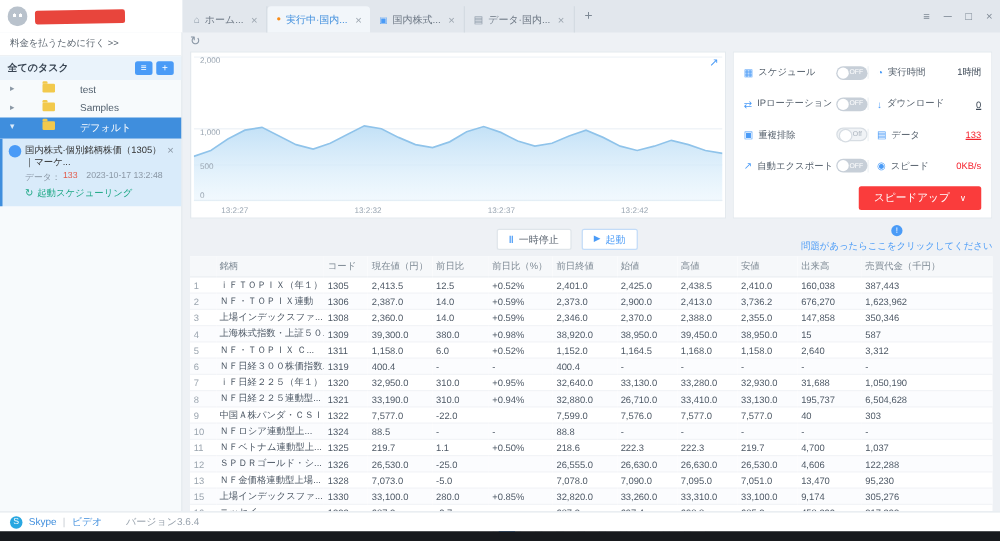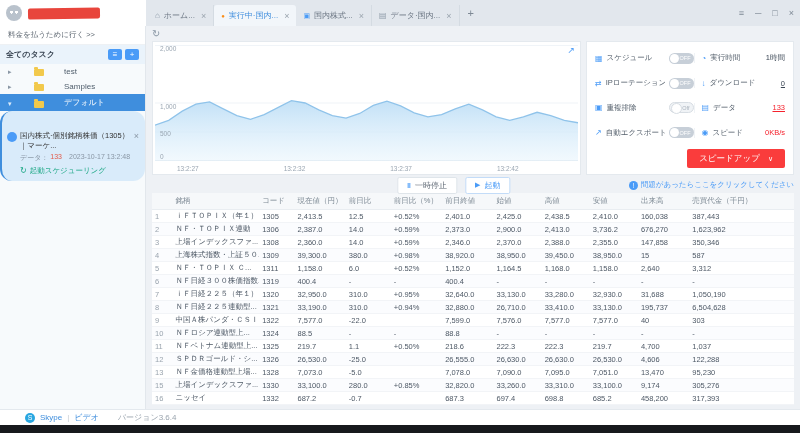--- a/index.html
+++ b/index.html
@@ -25,27 +25,27 @@
   .wincontrols { margin-left:auto; align-self:center; display:flex; gap:11px; color:#7d8894; font-size:9px; }
   .wincontrols span { cursor:pointer; }
 
   
   .body { display:flex; height:383px; flex:none; }
   .sidebar { width:146px; flex:none; background:#f7fafc; border-right:1px solid #e2e7ec; display:flex; flex-direction:column; }
   .upgrade { font-size:7.5px; color:#5c6670; padding:4px 8px; background:#fff; border-bottom:1px solid #eef1f4; cursor:pointer; }
   .alltasks { display:flex; align-items:center; gap:3px; padding:4px 6px; background:#eaf3fb; font-size:8px; font-weight:bold; color:#3a4654; }
   .sq { width:14px; height:11px; background:#4a9bf7; color:#fff; border-radius:2px; font-size:8px; line-height:11px; text-align:center; cursor:pointer; font-weight:normal; }
   .sq.first { margin-left:auto; }
-  .trow { display:flex; align-items:flex-end; gap:20px; padding:3px 8px; font-size:8px; color:#52606e; cursor:pointer; }
+  .trow { display:flex; align-items:flex-start; gap:20px; padding:3px 8px; font-size:8px; color:#52606e; cursor:pointer; }
   .trow .arr { color:#8a97a5; font-size:7px; width:6px; }
   .fold { width:10px; height:7px; background:#f2c94c; border-radius:1px; position:relative; flex:none; }
   .fold::before { content:""; position:absolute; top:-2px; left:0; width:4px; height:2px; background:#f2c94c; border-radius:1px 1px 0 0; }
   .trow.selected { background:#3f8edd; color:#fff; }
   .trow.selected .arr { color:#dcebfa; }
-  .taskcard { background:#d9ebfa; padding:20px 6px 5px 5px; border-left:2px solid #3f8edd;border-radius:12px; }
+  .taskcard { background:#d9ebfa; padding:4px 6px 5px 5px; border-left:2px solid #3f8edd; }
   .t-line1 { display:flex; gap:3px; font-size:7.5px; color:#333; align-items:flex-start; }
   .t-ico { width:10px; height:10px; border-radius:50%; background:#4a9bf7; flex:none; margin-top:1px; }
   .t-name { flex:1; line-height:1.3; }
   .t-close { color:#8a97a5; cursor:pointer; font-size:9px; }
   .t-line2 { font-size:7px; color:#8a97a5; margin-top:2px; padding-left:13px; display:flex; gap:2px; }
   .t-cnt { color:#e25a4a; }
   .t-time { margin-left:5px; }
   .t-line3 { font-size:7.5px; color:#1ba784; margin-top:3px; padding-left:13px; display:flex; gap:3px; align-items:center; cursor:pointer; }
   .t-sched-ico { font-size:8px; }
 
@@ -85,37 +85,37 @@
   .toolbar { display:flex; align-items:center; margin:5px 0 3px 0; position:relative; flex:none; }
   .viewtabs { display:flex; }
   .vtab { font-size:8px; color:#8a95a1; padding:1px 7px 2px 7px; border-right:1px solid #e1e6eb; cursor:pointer; white-space:nowrap; }
   .vtab:last-child { border-right:none; }
   .vtab.vactive { color:#f5222d; border-bottom:2px solid #f5222d; }
   .runbtns { position:absolute; left:47%; transform:translateX(-50%); display:flex; gap:8px; }
   .btn { display:flex; align-items:center; gap:4px; background:#fff; border:1px solid #dfe5ea; border-radius:2px; height:17px; padding:0 9px; font-size:8px; color:#5a6470; cursor:pointer; font-family:inherit; }
   .btn .p-ico { color:#4a9bf7; font-size:8px; font-weight:bold; }
   .btn.start { color:#4a9bf7; border-color:#c3dcf8; }
   .btn .s-ico2 { font-size:7px; color:#4a9bf7; }
-  .info { margin-left:auto; display:flex; align-items:center; gap:3px; color:#4a9bf7; font-size:7.5px; cursor:pointer; white-space:nowrap; }
+  .info { margin-left:auto; display:flex; align-items:center; gap:3px; color:#4a9bf7; font-size:7.5px; cursor:pointer; white-space:nowrap;flex-direction:column; }
   .i-ico { width:9px; height:9px; border-radius:50%; background:#4a9bf7; color:#fff; font-size:6.5px; display:flex; align-items:center; justify-content:center; flex:none; }
 
   
   .tbl { width:100%; border-collapse:collapse; table-layout:fixed; background:#fff; font-size:7.5px; flex:none; }
   .tbl th { background:#f6f8fa; color:#7c8893; font-weight:normal; text-align:left; padding:3px 3px; border-bottom:1px solid #e9edf1; white-space:nowrap; overflow:hidden; }
   .tbl td { padding:1px 3px; height:9px; color:#4d5865; border-bottom:1px solid #f2f4f7; white-space:nowrap; overflow:hidden; }
   .tbl tbody tr:nth-child(even) { background:#fbfcfe; }
   .tbl .c-idx { color:#9aa4ae; }
 
   
   .pager { display:flex; gap:4px; justify-content:center; padding:5px 0 4px 0; flex:none; }
   .pg { min-width:13px; height:13px; line-height:12px; text-align:center; font-size:7.5px; color:#6e7984; background:#fff; border:1px solid #e2e7ec; border-radius:2px; padding:0 2px; cursor:pointer; }
   .pg.current { background:#4a9bf7; border-color:#4a9bf7; color:#fff; }
 
   
-  .statusbar { height:16px; flex:none; background:#fff; border-top:1px solid #e4e9ee; display:flex; align-items:center; gap:5px; padding:0 25px; font-size:8px; }
+  .statusbar { height:16px; flex:none; background:#fff; border-top:1px solid #e4e9ee; display:flex; align-items:center; gap:5px; padding:0 8px; font-size:8px; }
   .sk-ico { width:10px; height:10px; border-radius:50%; background:#29a7e1; color:#fff; font-size:7px; display:flex; align-items:center; justify-content:center; flex:none; }
   .statusbar a { color:#3f8edd; cursor:pointer; text-decoration:none; }
   .sep { color:#c6ccd2; }
   .ver { color:#9aa4ae; margin-left:14px; }
   .taskbar-strip { height:8px; background:#17191d; flex:none; }
 </style>
 </head>
 <body>
 
 <div class="app">

